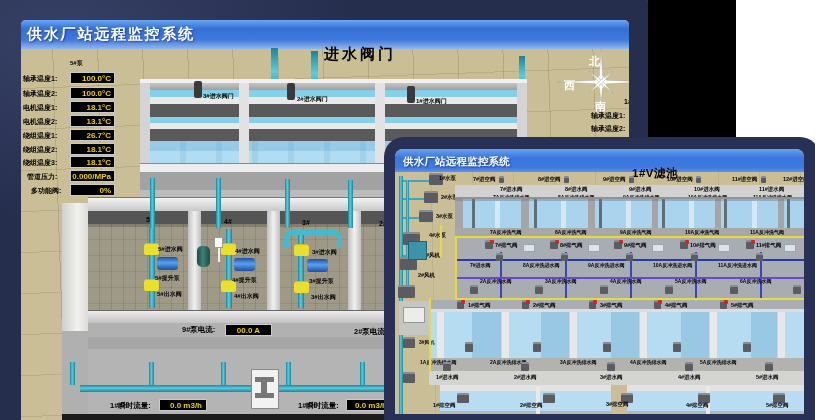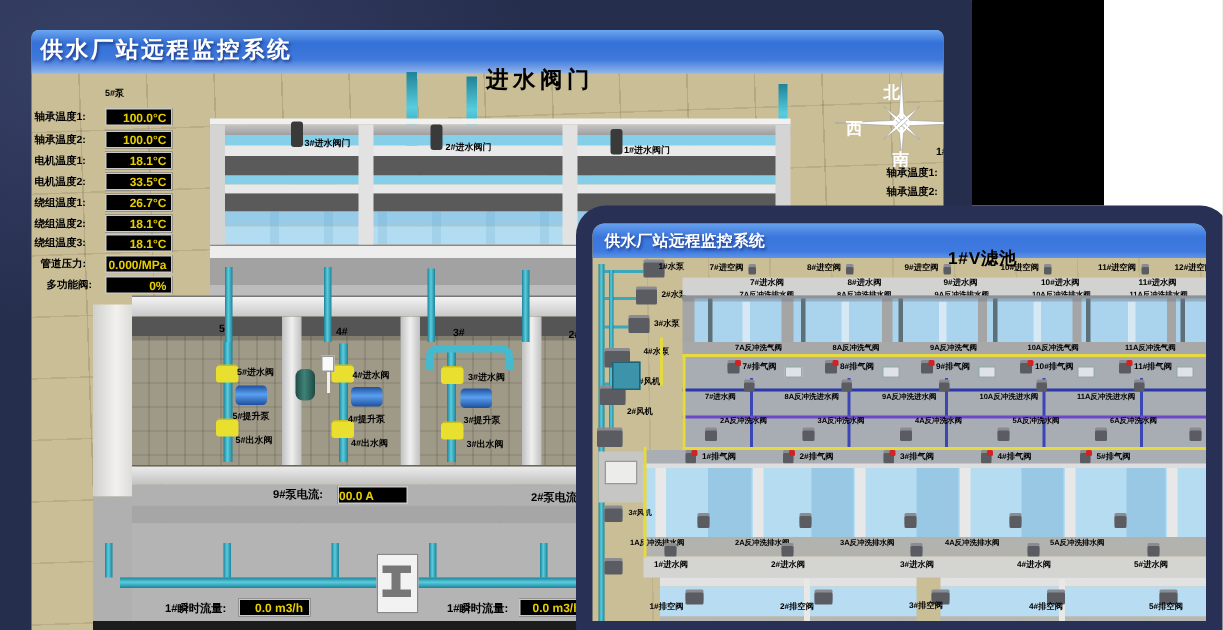--- a/index.html
+++ b/index.html
@@ -57,21 +57,21 @@
   <div class="lb" style="left:2px;top:98px;font-size:7px;">电机温度2:</div>
   <div class="lb" style="left:2px;top:112px;font-size:7px;">绕组温度1:</div>
   <div class="lb" style="left:2px;top:126px;font-size:7px;">绕组温度2:</div>
   <div class="lb" style="left:2px;top:139px;font-size:7px;">绕组温度3:</div>
   <div class="lb" style="left:6px;top:153px;font-size:7px;">管道压力:</div>
   <div class="lb" style="left:10px;top:167px;font-size:7px;">多功能阀:</div>
 
   <div class="vb" style="left:49px;top:52px;width:45px;height:12px;font-size:8px;padding:0 3px 0 0;line-height:11px;">100.0°C</div>
   <div class="vb" style="left:49px;top:67px;width:45px;height:12px;font-size:8px;padding:0 3px 0 0;line-height:11px;">100.0°C</div>
   <div class="vb" style="left:49px;top:81px;width:45px;height:12px;font-size:8px;padding:0 3px 0 0;line-height:11px;">18.1°C</div>
-  <div class="vb" style="left:49px;top:95px;width:45px;height:12px;font-size:8px;padding:0 3px 0 0;line-height:11px;">33.5°C</div>
+  <div class="vb" style="left:49px;top:95px;width:45px;height:12px;font-size:8px;padding:0 3px 0 0;line-height:11px;">13.1°C</div>
   <div class="vb" style="left:49px;top:109px;width:45px;height:12px;font-size:8px;padding:0 3px 0 0;line-height:11px;">26.7°C</div>
   <div class="vb" style="left:49px;top:123px;width:45px;height:12px;font-size:8px;padding:0 3px 0 0;line-height:11px;">18.1°C</div>
   <div class="vb" style="left:49px;top:136px;width:45px;height:12px;font-size:8px;padding:0 3px 0 0;line-height:11px;">18.1°C</div>
   <div class="vb" style="left:49px;top:150px;width:45px;height:12px;font-size:8px;padding:0 3px 0 0;line-height:11px;">0.000/MPa</div>
   <div class="vb" style="left:49px;top:164px;width:45px;height:12px;font-size:8px;padding:0 3px 0 0;line-height:11px;">0%</div>
 
   <div class="a" id="pool" style="left:119px;top:59px;width:387px;height:123px;">
 
     <div class="a" style="left:0;top:0;width:387px;height:4px;background:#f0f0f0;"></div>
     <div class="a" style="left:0;top:4px;width:387px;height:7px;background:linear-gradient(#c6c6c6,#9f9f9f);"></div>
@@ -179,21 +179,21 @@
     <div class="lb" style="left:250px;top:52px;font-size:6px;">3#进水阀</div>
     <div class="lb" style="left:247px;top:81px;font-size:6px;">3#提升泵</div>
     <div class="lb" style="left:249px;top:97px;font-size:6px;">3#出水阀</div>
 
     <div class="a" style="left:0;top:134px;width:26px;height:83px;background:#b0b0b0;"></div>
 
     <div class="a" style="left:26px;top:113px;width:414px;height:13px;background:linear-gradient(#ececec,#c2c2c2);border-top:1px solid #666;box-sizing:border-box;"></div>
 
     <div class="a" style="left:26px;top:126px;width:414px;height:14px;background:#b1b1b1;"></div>
     <div class="lb" style="left:120px;top:129px;font-size:7.5px;">9#泵电流:</div>
-    <div class="vb" style="left:163px;top:127px;width:47px;height:12px;font-size:8px;padding:0;text-align:left;line-height:11px;">00.0 A</div>
+    <div class="vb" style="left:163px;top:127px;width:47px;height:12px;font-size:8px;padding:0;text-align:center;line-height:11px;">00.0 A</div>
     <div class="lb" style="left:292px;top:131px;font-size:7.5px;">2#泵电流:</div>
 
     <div class="a" style="left:26px;top:140px;width:414px;height:12px;background:#a6a6a6;"></div>
 
     <div class="a" style="left:26px;top:152px;width:414px;height:65px;background:#b4b4b4;"></div>
 
     <div class="a teal" style="left:8px;top:165px;width:5px;height:23px;"></div>
     <div class="a teal" style="left:87px;top:165px;width:5px;height:23px;"></div>
     <div class="a teal" style="left:159px;top:165px;width:5px;height:23px;"></div>
     <div class="a teal" style="left:224px;top:165px;width:5px;height:23px;"></div>

